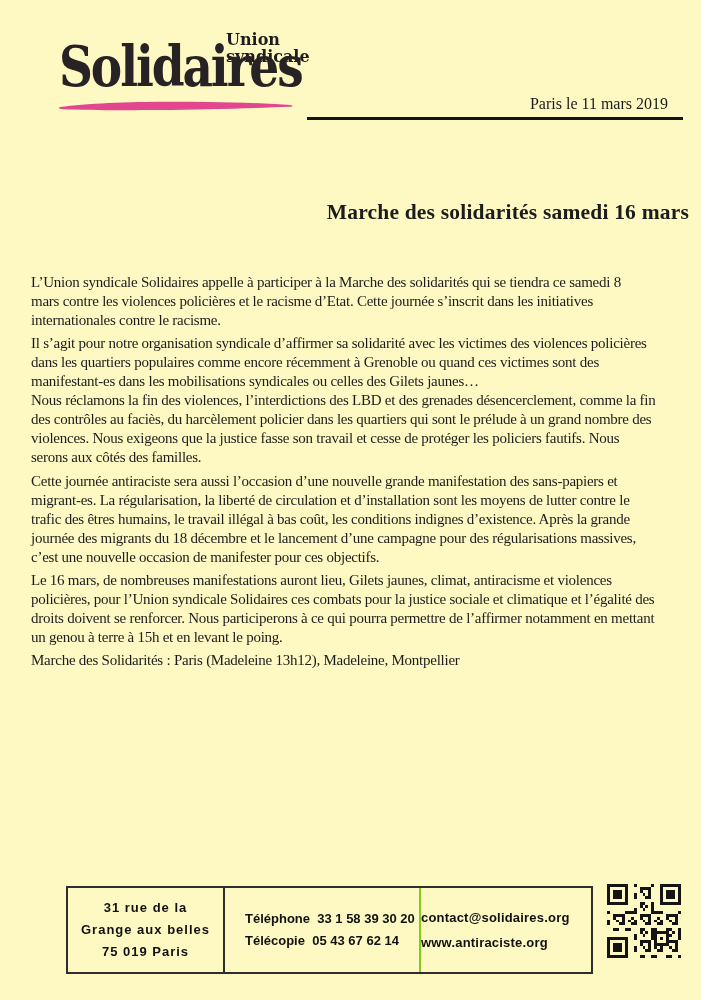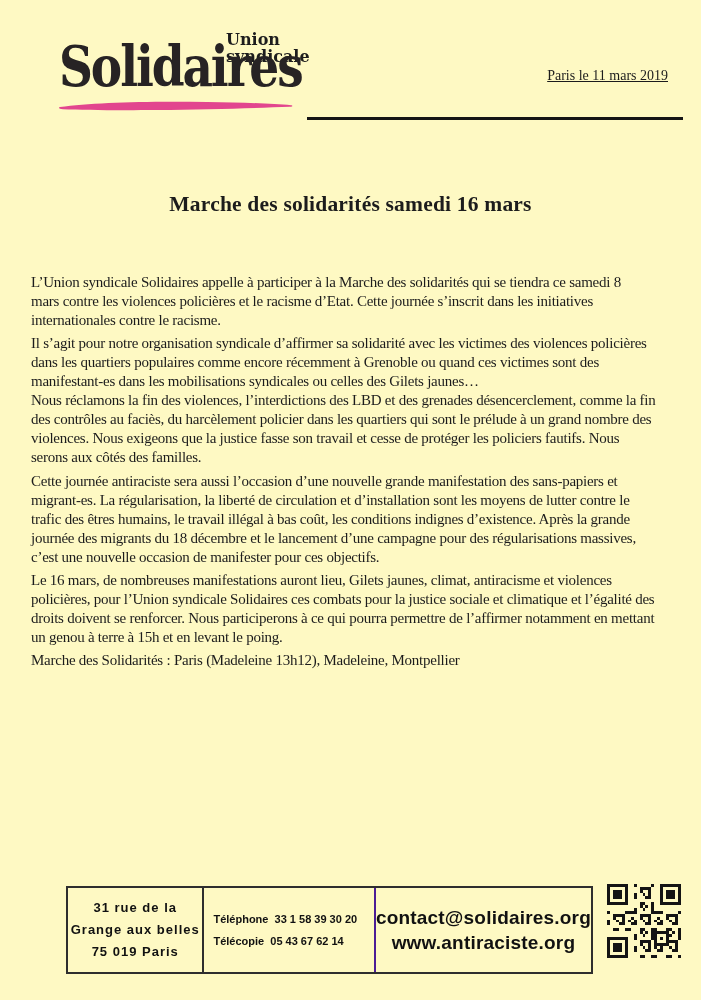--- a/index.html
+++ b/index.html
@@ -8,40 +8,40 @@
 
   
   .brand{position:absolute;left:59px;top:36px;font-family:"DejaVu Serif",serif;
          font-weight:bold;font-size:56px;line-height:60px;letter-spacing:-2.5px;
          color:#272324;transform:scaleX(.84);transform-origin:0 0;white-space:pre;}
   .union{position:absolute;left:226px;top:31px;font-family:"DejaVu Serif",serif;
          font-weight:bold;font-size:16px;line-height:17px;color:#1d1d1d;white-space:pre;}
   .underline{position:absolute;left:57px;top:99px;width:237px;height:13px;}
 
   
-  .date{position:absolute;right:33px;top:68px;font-size:14px;text-decoration:underline;}
+  .date{position:absolute;right:33px;top:95px;font-size:16px;}
   .rule{position:absolute;left:307px;top:117px;width:376px;height:3px;background:#151515;}
 
   
-  .title{position:absolute;left:0;right:0;top:188px;margin:4px;text-align:center;
+  .title{position:absolute;left:0;right:0;top:188px;margin:12px;text-align:right;
          font-size:21.5px;font-weight:bold;letter-spacing:.2px;}
 
   
   .body{position:absolute;left:31px;top:273px;}
   .para{margin:0 0 4.3px 0;font-size:15px;line-height:19px;letter-spacing:-.25px;white-space:pre;}
 
   
   .footer{position:absolute;left:66px;top:886px;width:527px;height:88px;box-sizing:border-box;
           border:2px solid #2e2e2e;display:flex;font-family:"Liberation Sans",sans-serif;
           font-weight:bold;color:#111;}
   .cell{display:flex;flex-direction:column;justify-content:center;box-sizing:border-box;}
   .c1{width:155px;text-align:center;font-size:13px;line-height:22px;letter-spacing:1px;white-space:pre;}
-  .c2{width:196px;border-left:2px solid #2e2e2e;padding-left:9px;font-size:11px;line-height:22px;}
+  .c2{width:196px;border-left:2px solid #2e2e2e;padding-left:20px;font-size:13px;line-height:22px;}
   .c2 div{white-space:pre;}
-  .c3{flex:1;border-left:2px solid #4c1d95;text-align:center;font-size:19px;line-height:25px;letter-spacing:.2px;}
+  .c3{flex:1;border-left:2px solid #84cc16;font-size:13px;line-height:25px;letter-spacing:.2px;}
 
   
   .qr{position:absolute;left:607px;top:884px;width:74px;height:74px;shape-rendering:crispEdges;}
   .qr path,.qr rect{fill:#141414;}
 </style>
 </head>
 <body>
 
 <div class="page">
 

